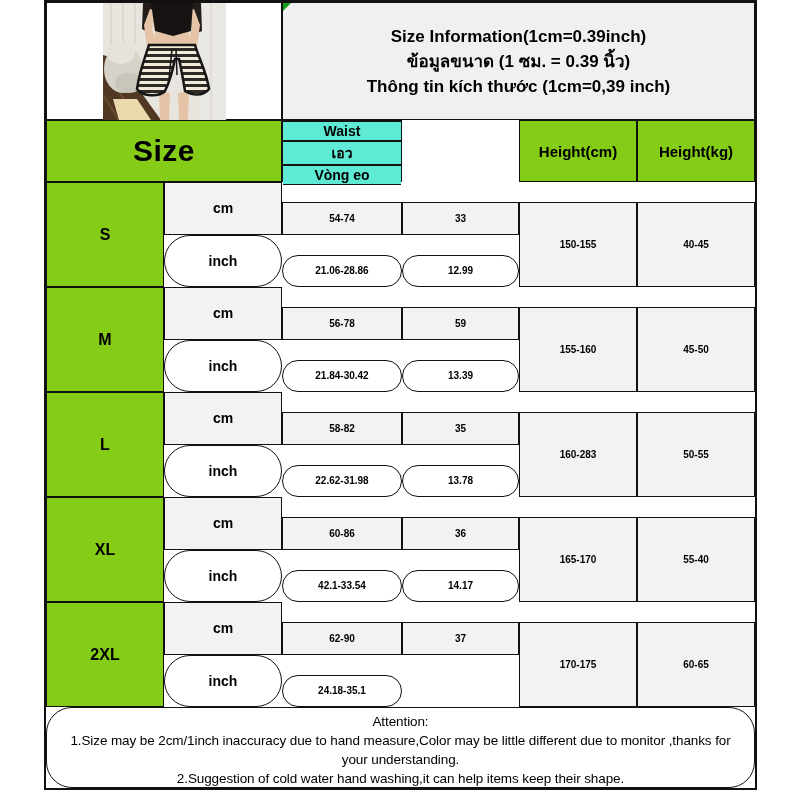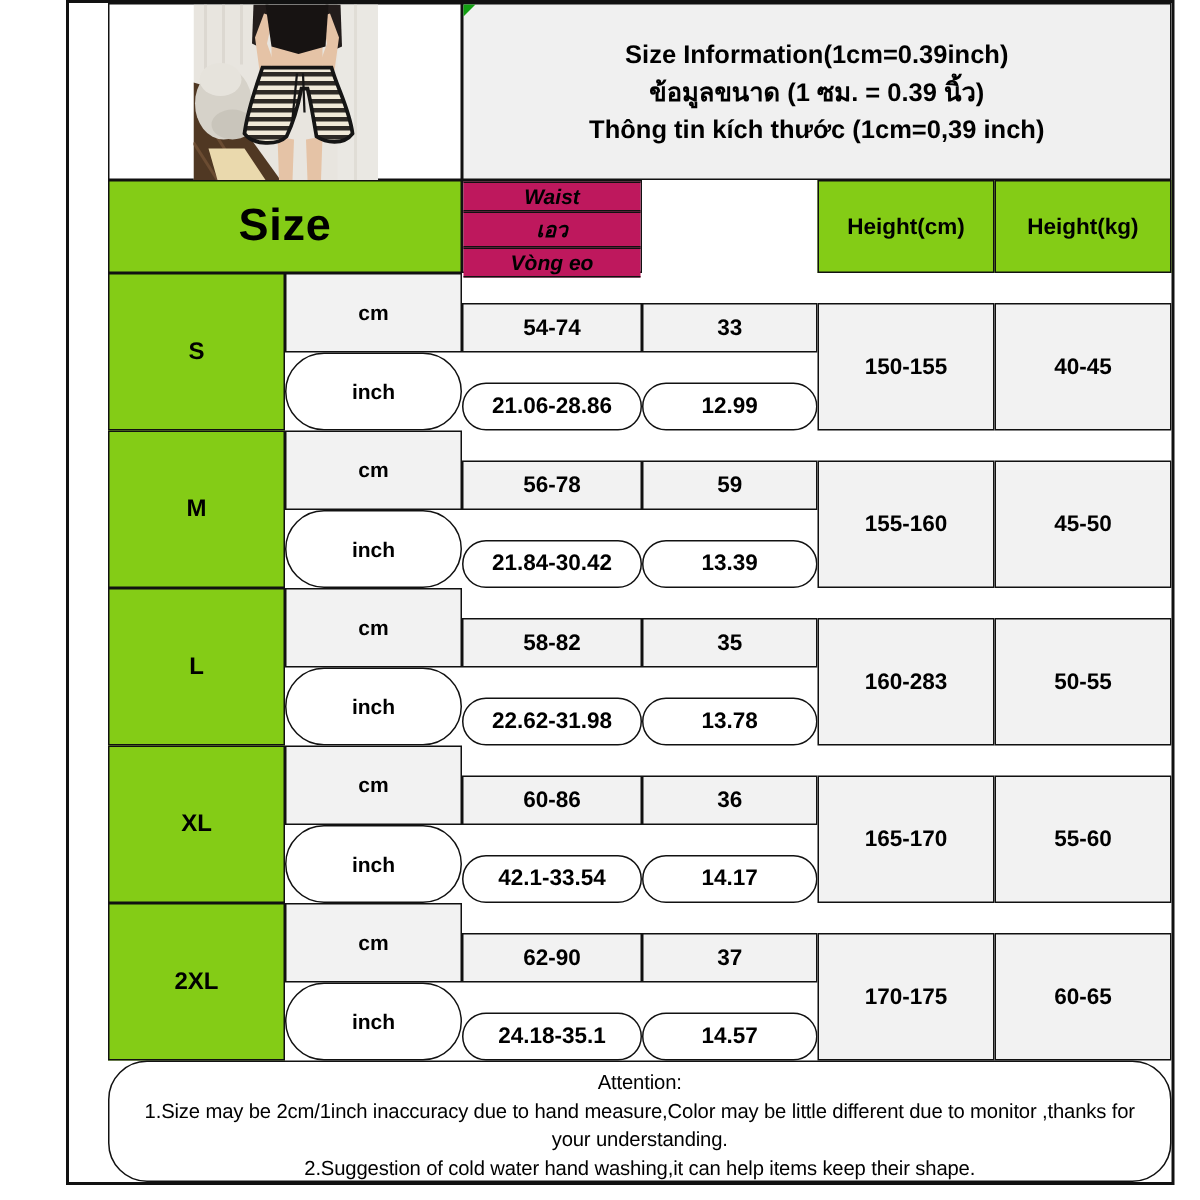--- a/index.html
+++ b/index.html
@@ -5,21 +5,21 @@
   html,body{margin:0;padding:0;background:#fff;}
   .page{
     position:relative;width:800px;height:800px;background:#fff;overflow:hidden;
     font-family:"Liberation Sans","DejaVu Sans",sans-serif;color:#000;
   }
   .sheet{
     position:absolute;left:44px;top:0;
     display:grid;
     grid-template-columns:118px 118px 120px 117px 118px 118px;
     grid-template-rows:118px 62px repeat(10,52.5px) 81px;
-    border:2px solid #111;background:#fff;padding-left:26px;
+    border:2px solid #111;background:#fff;
   }
   .cell{
     border:1px solid #111;box-sizing:border-box;
     display:flex;align-items:center;justify-content:center;
     font-weight:bold;text-align:center;
   }
   .bg-gray{background:#84cc16;}
   .bg-light{background:#f2f2f2;}
   .bg-white{background:#ffffff;border-radius:26px;}
   .bg-title{background:#f0f0f0;}
@@ -28,28 +28,28 @@
     position:absolute;top:0;left:0;width:0;height:0;
     border-top:8px solid #12a012;border-right:8px solid transparent;
   }
   .size-big{font-size:30px;letter-spacing:.5px;}
   .hdr{font-size:15px;}
   .stack-cell{
     border:1px solid #111;box-sizing:border-box;background:#fff;
     display:flex;flex-direction:column;justify-content:space-between;
   }
   .stackbox{
-    flex:0 0 18px;background:#be185d;
+    flex:0 0 18px;background:#5eead4;
     border-top:1px solid #111;border-bottom:1px solid #111;
     display:flex;align-items:center;justify-content:center;
-    font-size:14px;font-weight:bold;font-style:italic;
+    font-size:14px;font-weight:bold;
   }
   .size-label{font-size:16px;}
   .unit{font-size:14px;}
-  .val{font-size:15px;margin-top:20px;}
+  .val{font-size:10px;margin-top:20px;}
   .attention{
     flex-direction:column;justify-content:flex-start;
     font-weight:400;font-size:13.5px;line-height:19px;
     padding:4px 10px 0 10px;letter-spacing:-0.1px;
   }
   .photo-cell{background:#fff;}
 </style>
 </head>
 <body>
 
@@ -151,29 +151,28 @@
     <div class="cell bg-light val" style="grid-area:7/6/9/7">50-55</div>
 
     <div class="cell bg-gray size-label" style="grid-area:9/1/11/2">XL</div>
     <div class="cell bg-light unit" style="grid-area:9/2/10/3">cm</div>
     <div class="cell bg-light val" style="grid-area:9/3/10/4">60-86</div>
     <div class="cell bg-light val" style="grid-area:9/4/10/5">36</div>
     <div class="cell bg-white unit" style="grid-area:10/2/11/3">inch</div>
     <div class="cell bg-white val" style="grid-area:10/3/11/4">42.1-33.54</div>
     <div class="cell bg-white val" style="grid-area:10/4/11/5">14.17</div>
     <div class="cell bg-light val" style="grid-area:9/5/11/6">165-170</div>
-    <div class="cell bg-light val" style="grid-area:9/6/11/7">55-60</div>
+    <div class="cell bg-light val" style="grid-area:9/6/11/7">55-40</div>
 
     <div class="cell bg-gray size-label" style="grid-area:11/1/13/2">2XL</div>
     <div class="cell bg-light unit" style="grid-area:11/2/12/3">cm</div>
     <div class="cell bg-light val" style="grid-area:11/3/12/4">62-90</div>
     <div class="cell bg-light val" style="grid-area:11/4/12/5">37</div>
     <div class="cell bg-white unit" style="grid-area:12/2/13/3">inch</div>
     <div class="cell bg-white val" style="grid-area:12/3/13/4">24.18-35.1</div>
-    <div class="cell bg-white val" style="grid-area:12/4/13/5">14.57</div>
     <div class="cell bg-light val" style="grid-area:11/5/13/6">170-175</div>
     <div class="cell bg-light val" style="grid-area:11/6/13/7">60-65</div>
 
     <div class="cell bg-white attention" style="grid-area:13/1/14/7">
       <div>Attention:</div>
       <div>1.Size may be 2cm/1inch inaccuracy due to hand measure,Color may be little different due to monitor ,thanks for your understanding.</div>
       <div>2.Suggestion of cold water hand washing,it can help items keep their shape.</div>
     </div>
 
   </div>

